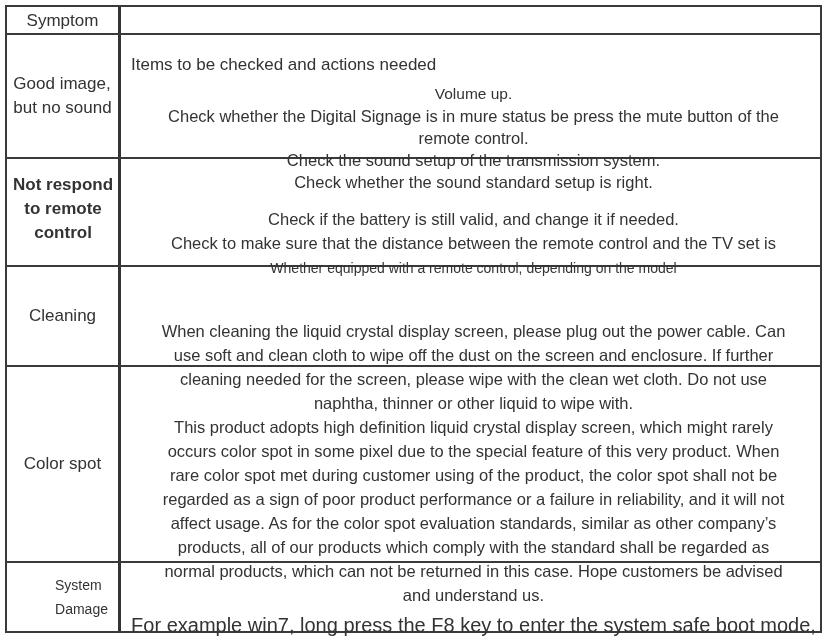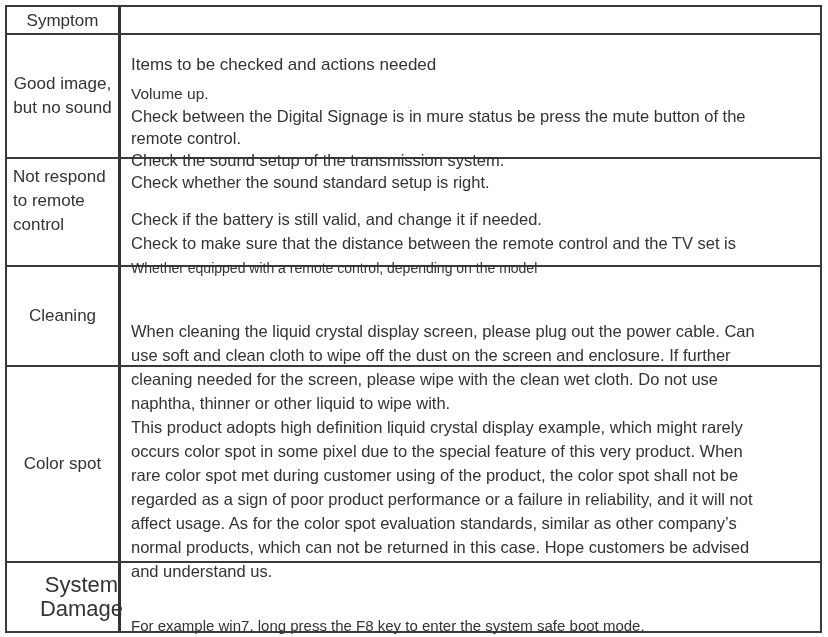--- a/index.html
+++ b/index.html
@@ -33,85 +33,85 @@
     border-bottom: none;
   }
   .sym {
     width: 114px;
     flex: 0 0 114px;
     border-right: 3px solid #333333;
     box-sizing: border-box;
     display: flex;
     align-items: center;
     justify-content: center;
-    text-align: center;
     font-size: 17px;
     line-height: 24px;
     padding: 0 2px;
   }
   .sym.left {
     justify-content: flex-start;
-    text-align: left;
+    text-align: center;
     align-items: flex-start;
     padding-left: 6px;
-    padding-top: 6px;
+    padding-top: 14px;
+    font-weight: bold;
   }
   .act {
     flex: 1;
     box-sizing: border-box;
     padding: 0 4px 0 10px;
     font-size: 16.5px;
     line-height: 24px;
     white-space: nowrap;
     margin-top: 44px;
   }
-  .act .line { display: block; }
+  .act .line { display: block; text-align: center; }
   .big { font-size: 14px; line-height: 27px; }
 
   .r-head { height: 28px; }
   .r-head .sym, .r-head .act { font-size: 17px; line-height: 27px; }
   .r-head .act { padding-top: 0; }
 
   .r-sound { height: 124px; }
   .r-sound .act { padding-top: 4px; line-height: 22px; }
   .r-sound .act .l1 { font-size: 15.5px; }
 
   .r-remote { height: 108px; }
   .r-remote .act { padding-top: 4px; }
 
   .r-clean { height: 100px; }
   .r-clean .act { padding-top: 8px; }
 
   .r-color { height: 196px; }
   .r-color .act { padding-top: 4px; line-height: 24px; }
 
   .r-sys { height: 68px; }
-  .r-sys .act { padding-top: 7px; line-height: 23px; font-size: 15px; }
-  .r-sys .sym { font-size: 22px; line-height: 24px; padding-left: 40px; }
+  .r-sys .act { padding-top: 7px; line-height: 23px; font-size: 20px; }
+  .r-sys .sym { font-size: 14px; line-height: 24px; padding-left: 40px; }
 </style>
 </head>
 <body>
 
 <div class="table">
 
   <div class="row r-head">
     <div class="sym">Symptom</div>
     <div class="act">Items to be checked and actions needed</div>
   </div>
 
   <div class="row r-sound">
     <div class="sym">
       <div>
         <span class="line" style="display:block">Good image,</span>
         <span class="line" style="display:block">but no sound</span>
       </div>
     </div>
     <div class="act">
       <span class="line l1">Volume up.</span>
-      <span class="line">Check between the Digital Signage is in mure status be press the mute button of the</span>
+      <span class="line">Check whether the Digital Signage is in mure status be press the mute button of the</span>
       <span class="line">remote control.</span>
       <span class="line">Check the sound setup of the transmission system.</span>
       <span class="line">Check whether the sound standard setup is right.</span>
     </div>
   </div>
 
   <div class="row r-remote">
     <div class="sym left">
       <div>
         <span class="line" style="display:block">Not respond</span>
@@ -136,25 +136,26 @@
       <span class="line">cleaning needed for the screen, please wipe with the clean wet cloth. Do not use</span>
       <span class="line">naphtha, thinner or other liquid to wipe with.</span>
     </div>
   </div>
 
   <div class="row r-color">
     <div class="sym">
       <span>Color spot</span>
     </div>
     <div class="act">
-      <span class="line">This product adopts high definition liquid crystal display example, which might rarely</span>
+      <span class="line">This product adopts high definition liquid crystal display screen, which might rarely</span>
       <span class="line">occurs color spot in some pixel due to the special feature of this very product. When</span>
       <span class="line">rare color spot met during customer using of the product, the color spot shall not be</span>
       <span class="line">regarded as a sign of poor product performance or a failure in reliability, and it will not</span>
       <span class="line">affect usage. As for the color spot evaluation standards, similar as other company’s</span>
+      <span class="line">products, all of our products which comply with the standard shall be regarded as</span>
       <span class="line">normal products, which can not be returned in this case. Hope customers be advised</span>
       <span class="line">and understand us.</span>
     </div>
   </div>
 
   <div class="row r-sys">
     <div class="sym">
       <div>
         <span class="line" style="display:block">System</span>
         <span class="line" style="display:block">Damage</span>

